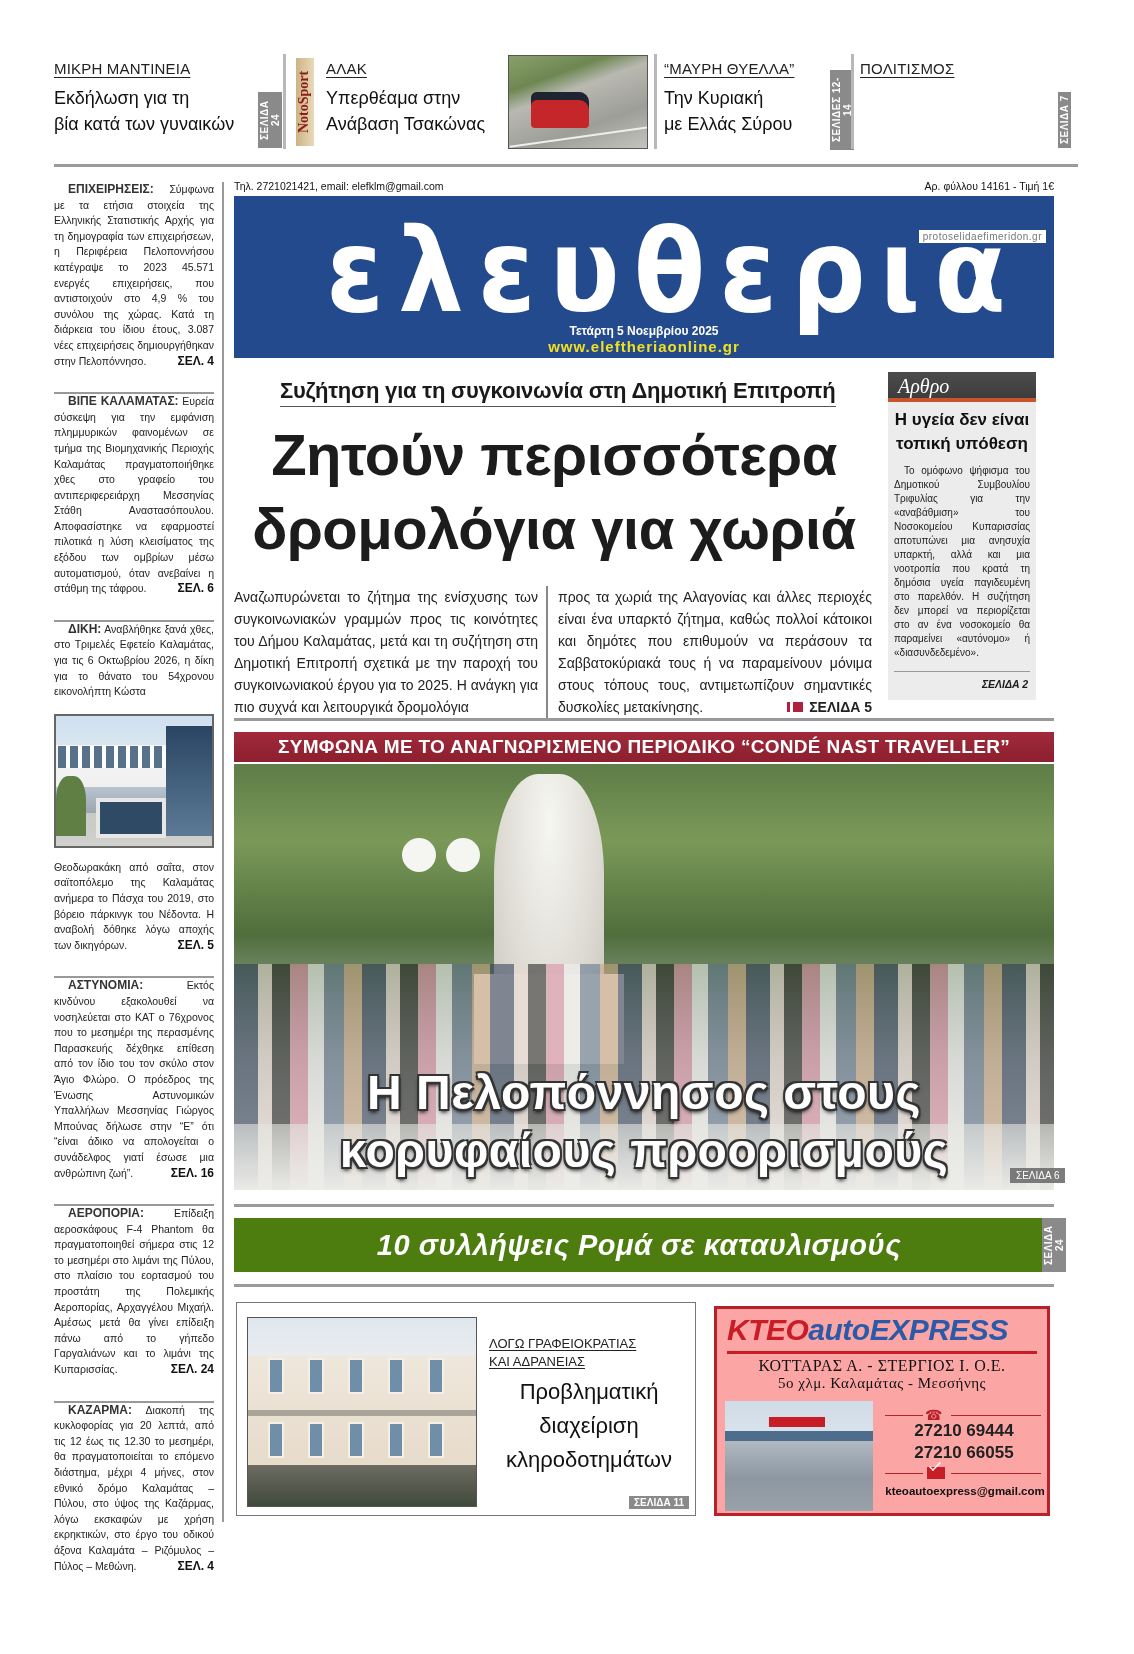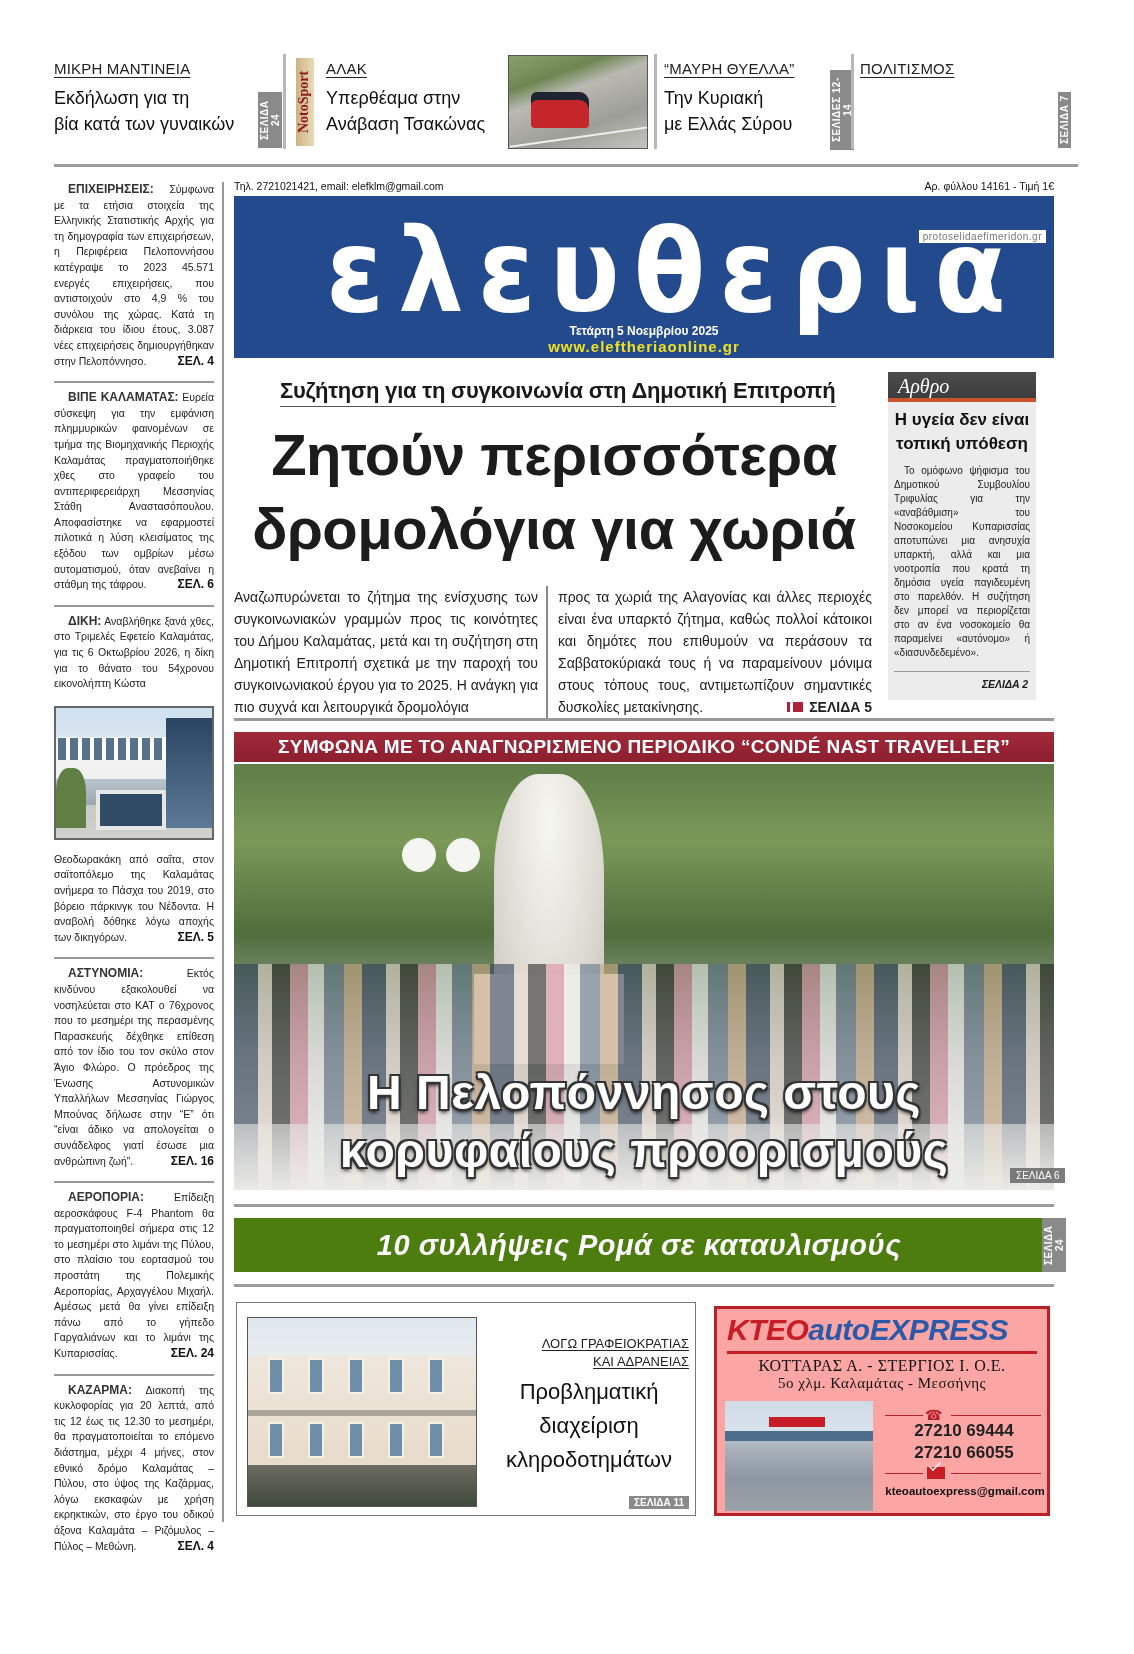--- a/index.html
+++ b/index.html
@@ -15,21 +15,21 @@
   .notosport { position: absolute; left: 296px; top: 58px; width: 18px; height: 88px; background: linear-gradient(90deg,#e8d9b8,#cdb384); writing-mode: vertical-rl; transform: rotate(180deg); color: #8c1b1b; font-family: "Liberation Serif", serif; font-weight: bold; font-size: 14px; text-align: center; }
   .car-photo { position: absolute; left: 508px; top: 55px; width: 140px; height: 94px; border: 1px solid #555; overflow: hidden;
      background: linear-gradient(160deg,#8aa06a 0%,#6e8752 25%,#b9b9b2 40%,#9e9e98 70%,#c5c5bf 100%); }
   .car-photo .car { position: absolute; left: 22px; top: 36px; width: 58px; height: 36px; background: #c4262a; border-radius: 6px 10px 4px 4px; box-shadow: inset 0 8px 0 #1e2530; }
   .car-photo .road-line { position: absolute; left: 0; top: 80px; width: 140px; height: 2px; background: #eee; transform: rotate(-8deg); }
 
   .rule-top { position: absolute; left: 54px; top: 164px; width: 1024px; height: 3px; background: #9a9a9a; }
 
   
   .leftcol { position: absolute; left: 54px; top: 182px; width: 160px; font-size: 10.5px; line-height: 15.6px; color: #222; text-align: justify; }
-  .brief { padding-bottom: 12px; margin-bottom: 7px; border-bottom: 2px solid #999; }
+  .brief { padding-bottom: 23px; border-bottom: 2px solid #999; }
   .brief .lbl { font-weight: bold; font-size: 12px; color: #333; margin-left: 14px; }
   .brief .ref { font-weight: bold; font-size: 12px; float: right; color: #111; }
   .brief:after { content: ""; display: block; clear: both; }
   .court-photo { width: 160px; height: 134px; margin: 14px 0 12px; border: 2px solid #666; position: relative; overflow: hidden;
      background: linear-gradient(180deg,#cfe0ef 0%,#d9e6f0 22%,#f4f4f4 22%,#f0f0f0 55%,#b8c4ce 55%,#9aa5ad 75%,#c8cac6 75%,#d0d0cc 100%); }
   .court-photo .b1 { position: absolute; left: 2px; top: 30px; width: 108px; height: 22px; background: repeating-linear-gradient(90deg,#3d5a78 0 8px,#fff 8px 12px); opacity: 0.85; }
   .court-photo .b2 { position: absolute; left: 110px; top: 10px; width: 46px; height: 110px; background: linear-gradient(180deg,#2a4563,#5c7a96); }
   .court-photo .b3 { position: absolute; left: 40px; top: 82px; width: 70px; height: 40px; background: #2f4a64; border: 4px solid #e6e6e6; }
   .court-photo .tree { position: absolute; left: 0; top: 60px; width: 30px; height: 60px; background: #5f7f44; border-radius: 40% 40% 0 0; }
 
@@ -84,21 +84,21 @@
   .green-tab { left: 1042px; top: 1218px; height: 54px; }
 
   .rule-bot2 { position: absolute; left: 234px; top: 1284px; width: 820px; height: 3px; background: #9a9a9a; }
 
   
   .story-box { position: absolute; left: 236px; top: 1302px; width: 460px; height: 214px; border: 1px solid #777; }
   .story-photo { position: absolute; left: 10px; top: 14px; width: 230px; height: 190px; border: 1px solid #555; overflow: hidden;
      background: linear-gradient(180deg,#dfe7ee 0%,#e9ecef 20%,#efe7dc 20%,#e7dbca 78%,#6e6c62 78%,#3f4a3b 100%); }
   .story-photo .win { position: absolute; width: 16px; height: 36px; background: #6f8ea8; border: 2px solid #f4f0e6; }
   .story-photo .balc { position: absolute; left: 0; top: 92px; width: 230px; height: 6px; background: #a9a49a; }
-  .story-kicker { position: absolute; left: 252px; top: 32px; width: 200px; text-align: right; font-size: 13px; line-height: 18px; color: #222; }
+  .story-kicker { position: absolute; left: 252px; top: 32px; width: 200px; text-align: left; font-size: 13px; line-height: 18px; color: #222; }
   .story-kicker span { text-decoration: underline; text-underline-offset: 2px; }
   .story-title { position: absolute; left: 252px; top: 72px; width: 200px; text-align: center; font-size: 22px; line-height: 34px; color: #111; }
   .story-sel { position: absolute; right: 6px; bottom: 6px; background: #8a8a8a; color: #fff; font-size: 10px; font-weight: bold; padding: 1px 5px; }
 
   
   .ad { position: absolute; left: 714px; top: 1306px; width: 336px; height: 210px; border: 3px solid #b8202a; background: #fca5a5; }
   .ad .brand { position: absolute; left: 10px; top: 4px; font-size: 30px; font-weight: bold; font-style: italic; letter-spacing: -0.5px; }
   .ad .brand .k { color: #c81c26; }
   .ad .brand .a { color: #2b5aa8; }
   .ad .brand-line { position: absolute; left: 10px; right: 10px; top: 42px; height: 3px; background: #c81c26; }

